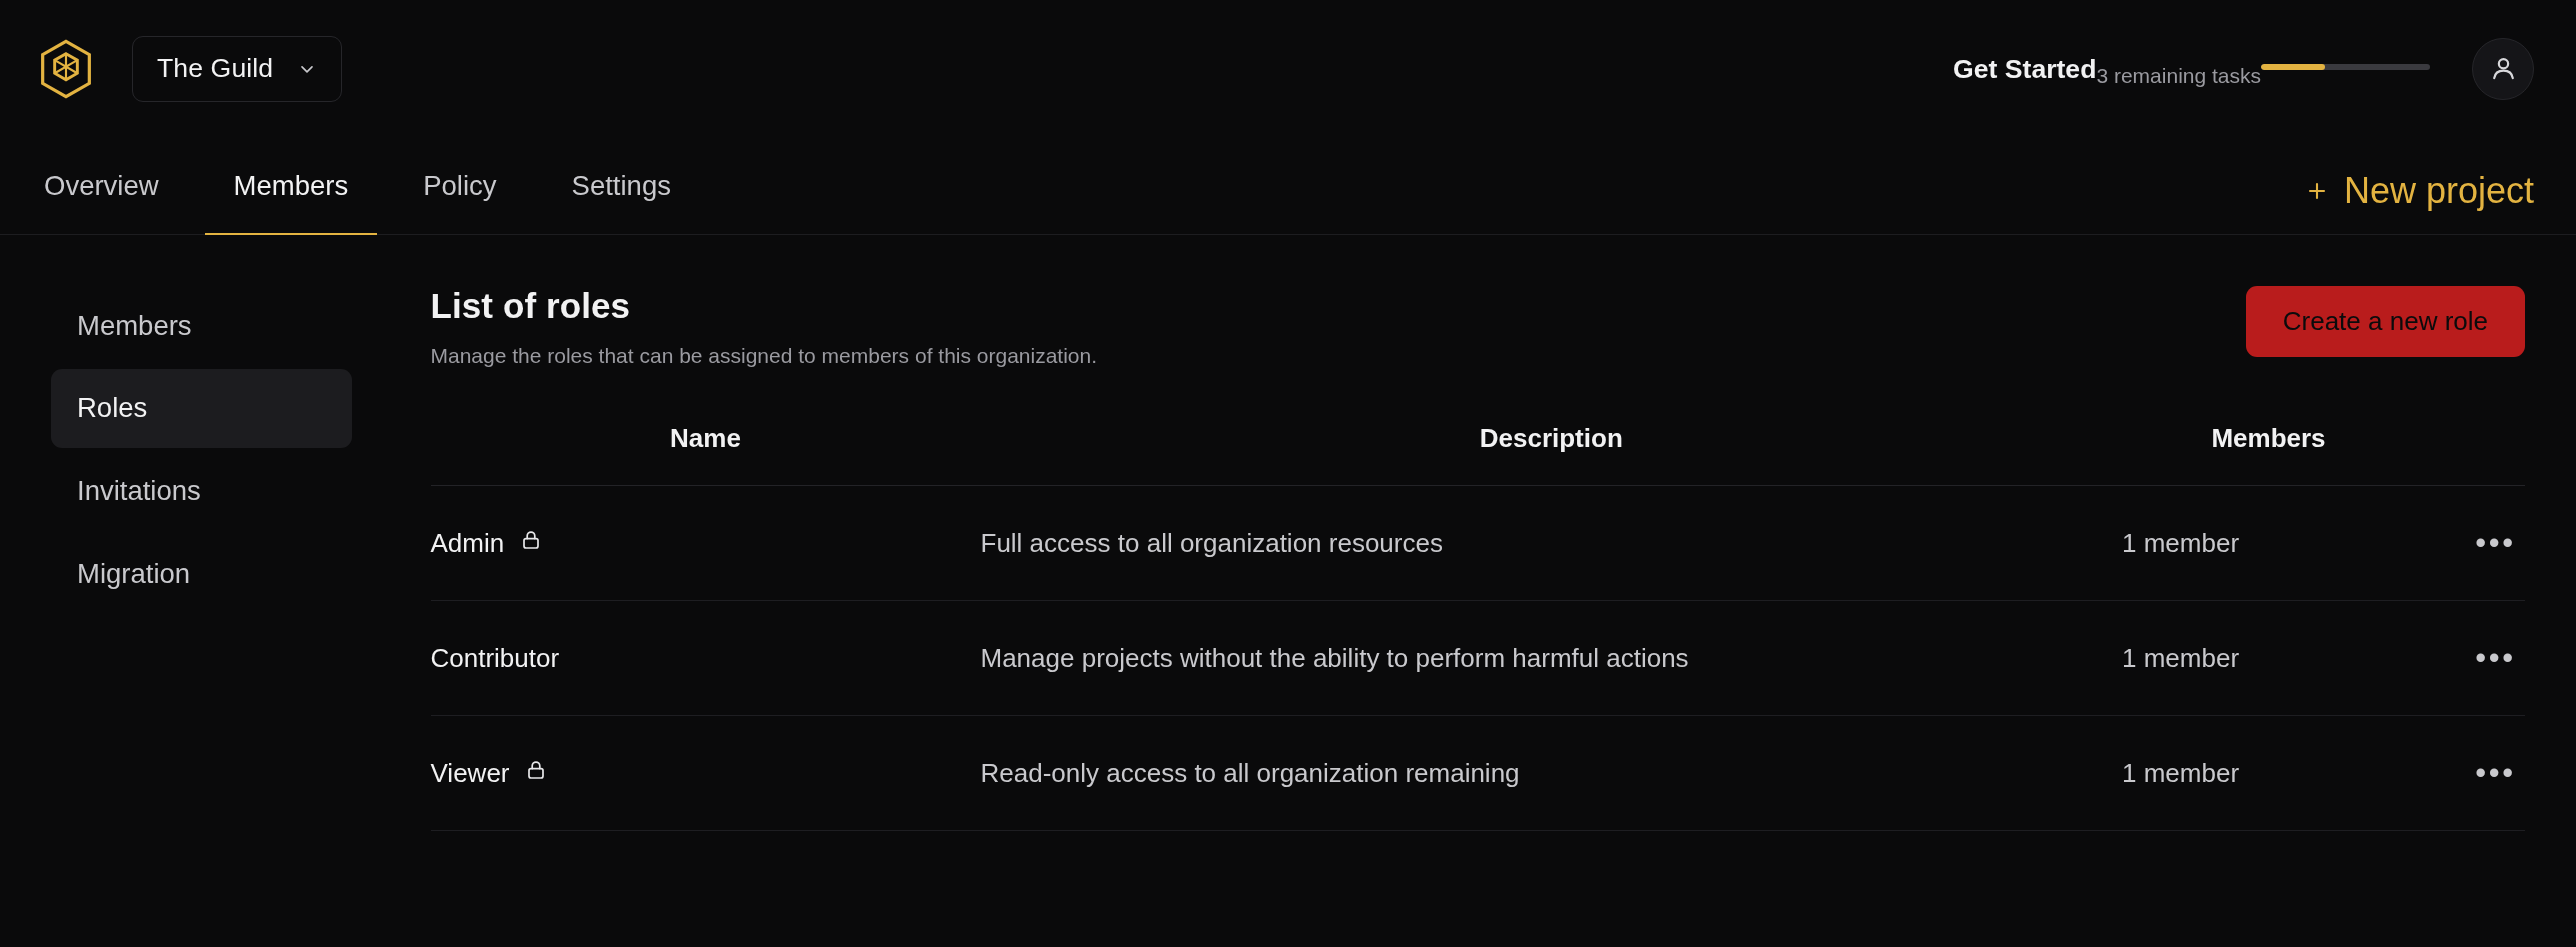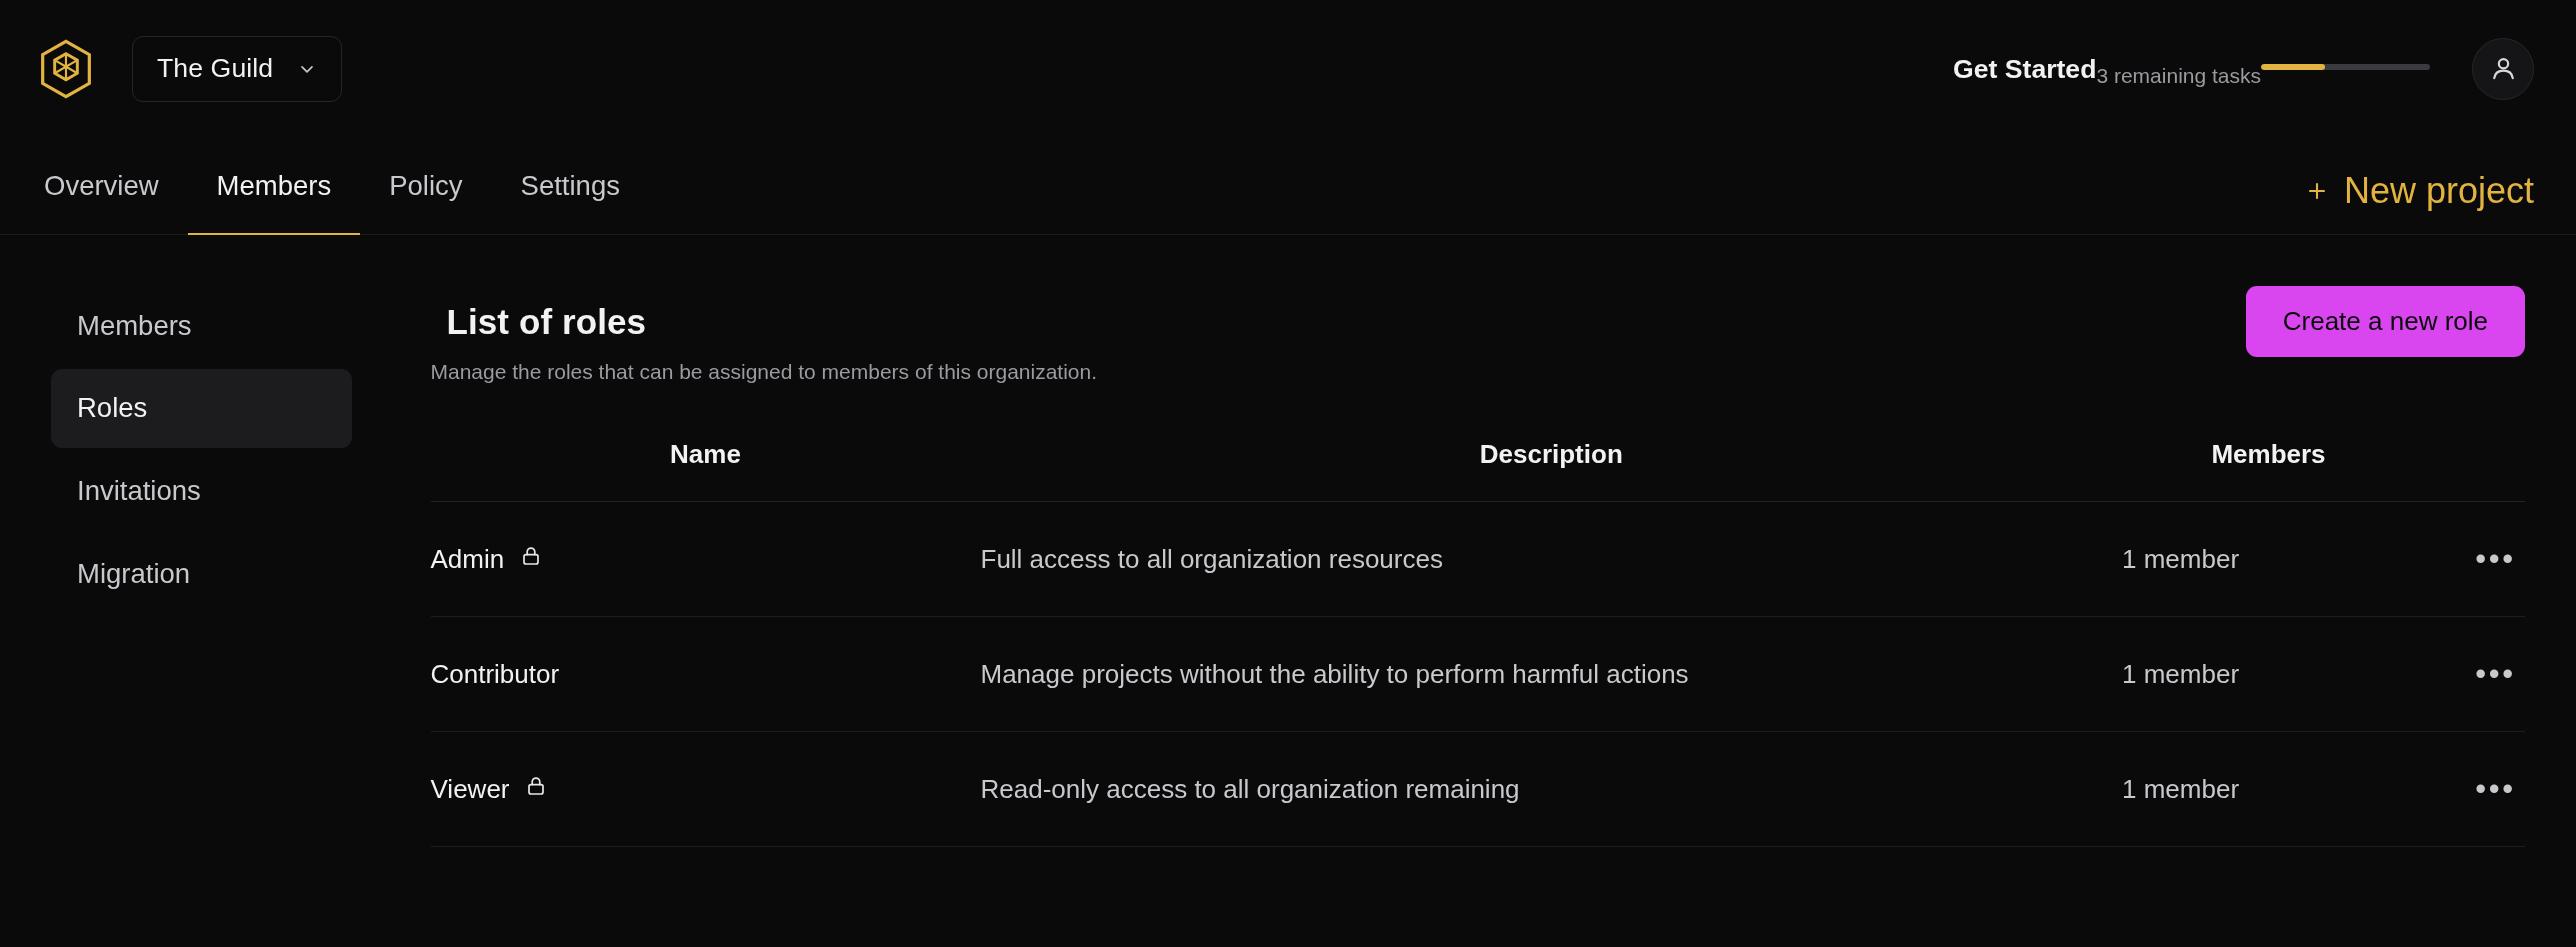--- a/index.html
+++ b/index.html
@@ -82,21 +82,21 @@
 
   
   .navbar{
     height:98px;
     display:flex;
     align-items:flex-end;
     border-bottom:1.4px solid var(--border-soft);
     padding:0 42px 0 33px;
     flex:0 0 auto;
   }
-  .tabs{display:flex;align-items:flex-end;gap:0;height:100%;}
+  .tabs{display:flex;align-items:flex-end;gap:17px;height:100%;}
   .tab{
     height:100%;
     display:flex;align-items:center;
     padding:0 29px;
     font-size:27.5px;
     color:var(--text-mid);
     cursor:pointer;
     border-bottom:2.7px solid transparent;
     position:relative;
     top:1.4px;
@@ -130,25 +130,25 @@
     margin-bottom:3.7px;
   }
   .side-item.active{background:#1c1c1f;color:var(--text);}
 
   .content{
     flex:1 1 auto;
     min-width:0;
     padding:51px 51px 0 27.5px;
   }
   .content-head{display:flex;align-items:flex-start;}
-  .page-title{font-size:35px;font-weight:700;letter-spacing:0.1px;margin:16px;}
+  .page-title{font-size:35px;font-weight:700;letter-spacing:0.1px;margin:0;}
   .page-sub{font-size:21px;color:var(--text-dim);margin-top:18.3px;}
   .create-btn{
     margin-left:auto;
-    background:#d946ef;color:#0b0b0c;
+    background:#b91c1c;color:#0b0b0c;
     border:none;border-radius:11px;
     font-size:26px;
     font-family:"Liberation Sans", sans-serif;
     padding:0 37px;
     height:71px;
     cursor:pointer;
     white-space:nowrap;
   }
 
   table{width:100%;border-collapse:collapse;margin-top:55px;}

